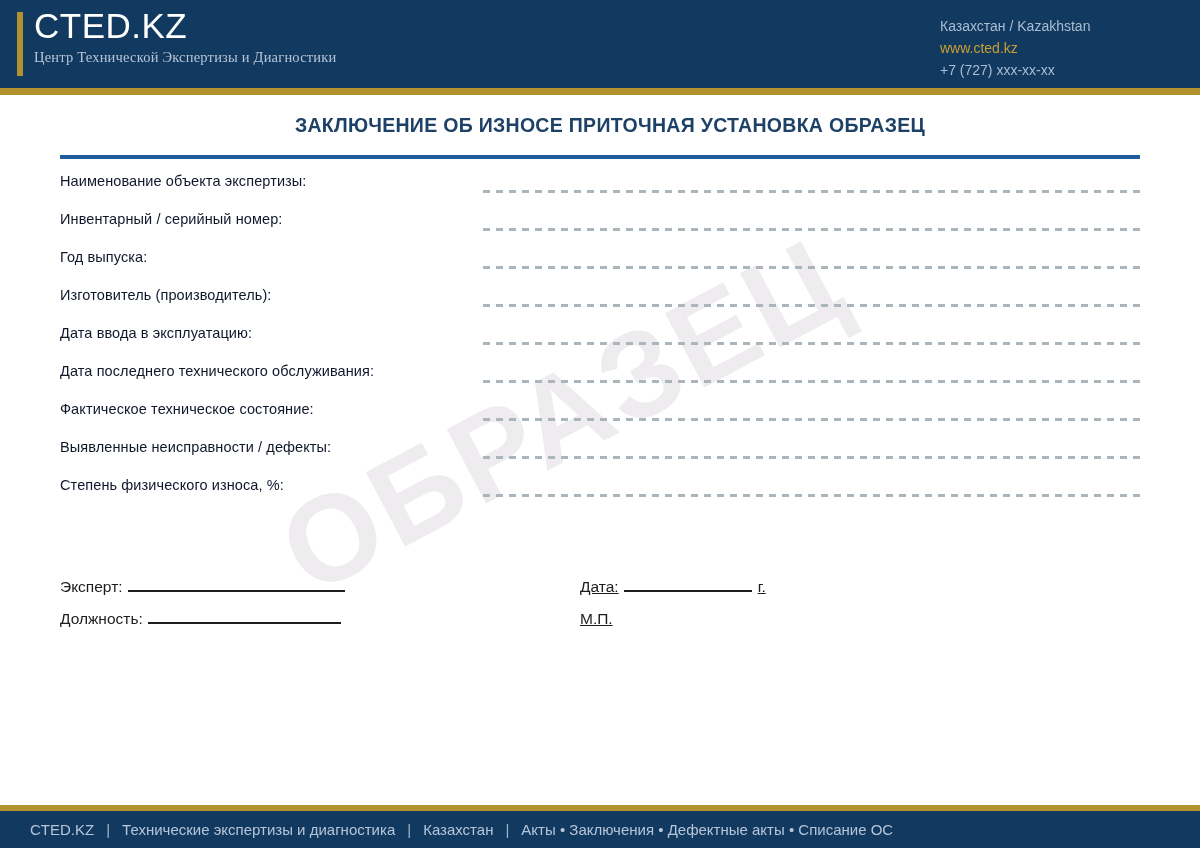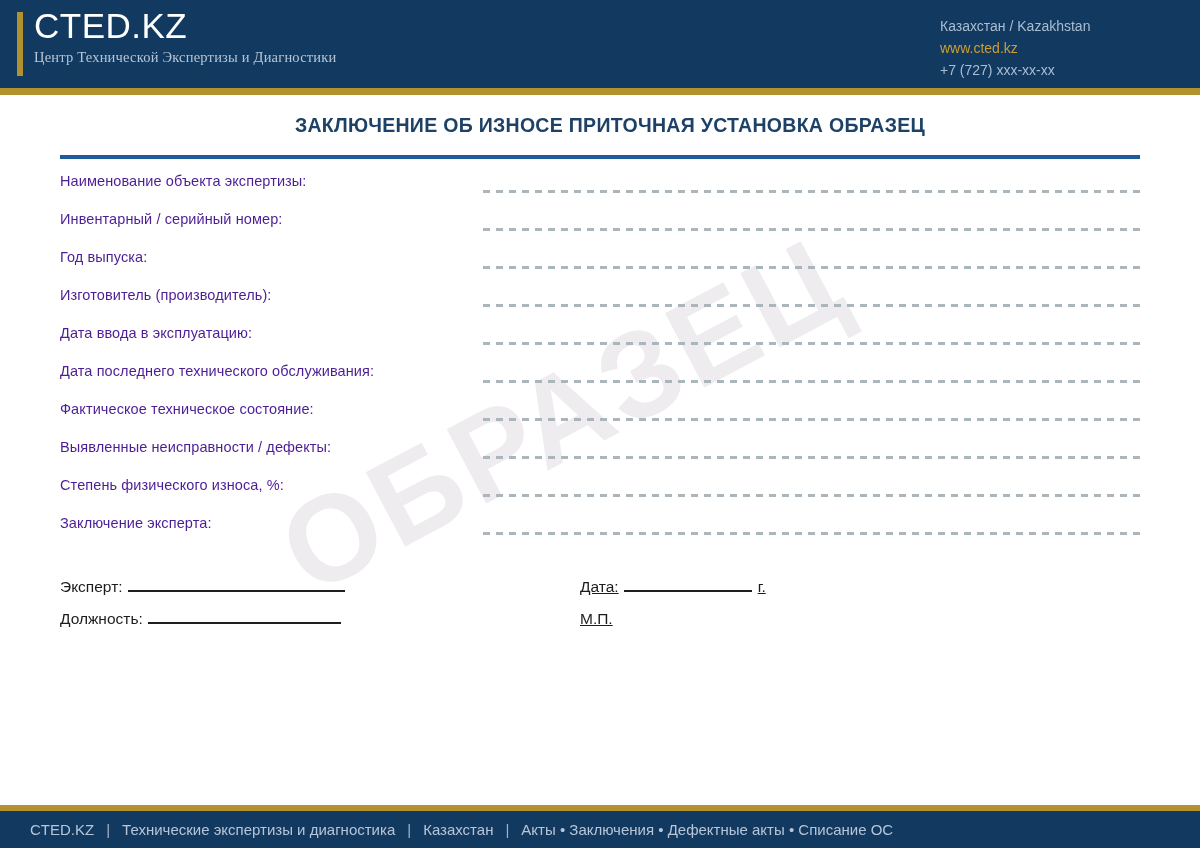--- a/index.html
+++ b/index.html
@@ -59,21 +59,21 @@
   .title-rule {
     position: absolute; top: 155px; left: 60px; width: 1080px; height: 4px;
     background: #1f5c9c;
   }
   .fields {
     position: absolute; top: 165px; left: 60px; width: 1080px;
   }
   .field-row { position: relative; height: 38px; }
   .field-row .label {
     position: absolute; left: 0; top: 8px;
-    color: #4c1d95; font-size: 14.5px; letter-spacing: 0.1px;
+    color: #0f172a; font-size: 14.5px; letter-spacing: 0.1px;
   }
   .field-row .fill {
     position: absolute; left: 423px; right: 0; top: 25px; height: 3px;
     background: repeating-linear-gradient(90deg, #aab6bc 0 7px, transparent 7px 13px);
   }
 
   
   .sig { position: absolute; left: 60px; top: 556px; width: 1080px; color: #1c1c1c; font-size: 15.5px; margin-top: 16px; }
   .sig-row { position: relative; height: 32px; }
   .sig-left { position: absolute; left: 0; top: 6px; white-space: nowrap; }
@@ -161,24 +161,20 @@
   <div class="field-row">
     <span class="label">Выявленные неисправности / дефекты:</span>
     <div class="fill"></div>
   </div>
 
   <div class="field-row">
     <span class="label">Степень физического износа, %:</span>
     <div class="fill"></div>
   </div>
 
-  <div class="field-row">
-    <span class="label">Заключение эксперта:</span>
-    <div class="fill"></div>
-  </div>
 </div>
 
     <div class="sig">
       <div class="sig-row">
         <div class="sig-left">
           <span>Эксперт:</span><span class="uline expert"></span>
         </div>
         <div class="sig-right">
           <span>Дата:</span><span class="uline date"></span><span>г.</span>
         </div>

